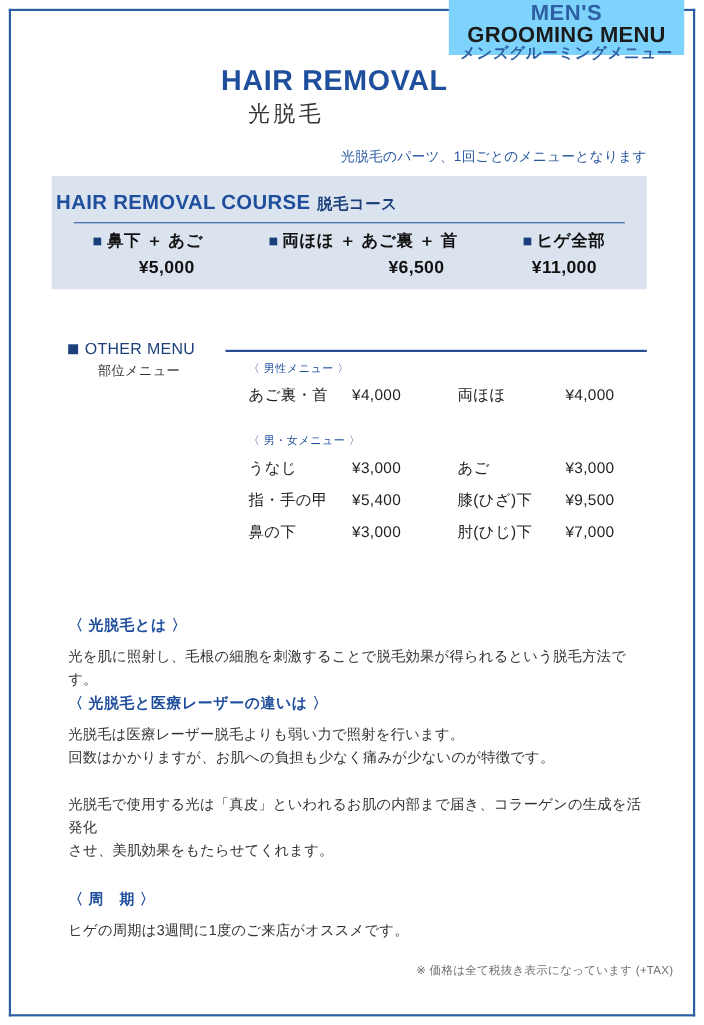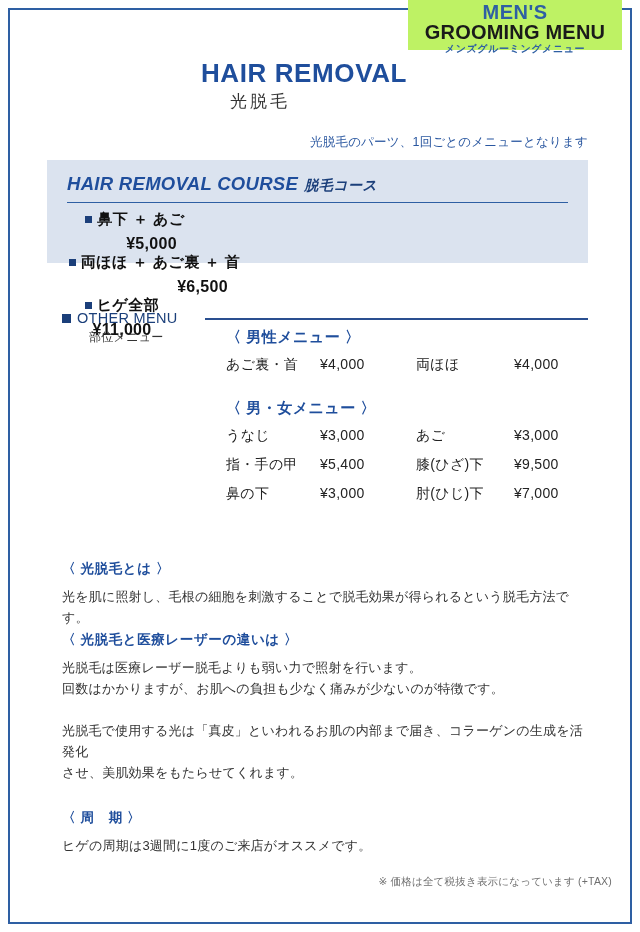--- a/index.html
+++ b/index.html
@@ -35,84 +35,82 @@
   .frame-bottom {
     position: absolute; left: 8px; top: 922px;
     width: 624px; height: 2px;
     background: #2e5fa3;
   }
 
   
   .logo {
     position: absolute; left: 408px; top: 0px;
     width: 214px; height: 50px;
-    background: #bef264;
+    background: #7dd3fc;
     text-align: center;
     padding-top: 2px;
   }
   .logo-mens {
     font-size: 20px; font-weight: bold; line-height: 20px;
     color: #2e5fa3; letter-spacing: 0.5px;
   }
   .logo-grooming {
     font-size: 20px; font-weight: bold; line-height: 21px;
     color: #1a1a1a; letter-spacing: 0.2px;
   }
   .logo-kana {
-    font-size: 10px; font-weight: bold; line-height: 11px;
+    font-size: 14px; font-weight: bold; line-height: 11px;
     color: #2e5fa3; letter-spacing: 0.6px;
   }
 
   
   .title-en {
     position: absolute; left: 0; top: 58px; width: 608px;
     text-align: center;
     font-size: 26px; font-weight: bold; letter-spacing: 0.6px;
     color: #1f4e9c;
   }
   .title-jp {
     position: absolute; left: 0; top: 90px; width: 520px;
     text-align: center;
-    font-size: 17px; font-weight: normal; letter-spacing: 3px;
+    font-size: 20px; font-weight: normal; letter-spacing: 3px;
     color: #333333;
   }
 
   
   .lead-note {
     position: absolute; right: 52px; top: 134px;
     font-size: 12.5px; color: #2a57a0; letter-spacing: 0.2px;
   }
 
   
   .course-box {
     position: absolute; left: 47px; top: 160px;
     width: 541px; height: 103px;
     background: #dbe3ef;
   }
   .course-head {
-    position: absolute; left: 20px; top: 13px;
+    position: absolute; left: 4px; top: 13px;
     white-space: nowrap;
-    font-style: italic;
   }
   .course-head-en {
     font-size: 18.5px; font-weight: bold; color: #1f4e9c;
     letter-spacing: 0.3px;
   }
   .course-head-jp {
     font-size: 14px; font-weight: bold; color: #1b3f7a;
     letter-spacing: 0.5px; margin-left: 6px;
   }
   .course-rule {
     position: absolute; left: 20px; top: 42px;
     width: 501px; height: 1px; background: #2e5fa3;
   }
   .course-items {
     position: absolute; left: 0; top: 50px; width: 541px;
     display: flex;
-    flex-direction: column;
   }
   .course-item { text-align: center; }
   .ci-1 { width: 176px; }
   .ci-2 { width: 215px; }
   .ci-3 { width: 150px; }
   .ci-name {
     font-size: 15px; font-weight: bold; color: #111111;
     letter-spacing: 0.5px; white-space: nowrap;
   }
   .ci-name .bullet {
@@ -148,21 +146,21 @@
   .other-rule {
     position: absolute; left: 205px; top: 318px;
     width: 383px; height: 1.5px; background: #2a4f90;
   }
 
   
   .menu-wrap {
     position: absolute; left: 226px; top: 328px; width: 362px;
   }
   .group-title {
-    font-size: 15px; font-weight: bold; color: #1f4e9c;
+    font-size: 10px; font-weight: normal; color: #1f4e9c;
     letter-spacing: 0.5px; margin-bottom: 9px;
   }
   .group-rows { }
   .m-row { display: flex; margin-bottom: 11px; }
   .m-name  { width: 94px; font-size: 14px; color: #222222; letter-spacing: 0.3px; }
   .m-price { width: 96px; font-size: 14px; color: #222222; letter-spacing: 0.3px; }
   .m-name2 { width: 98px; font-size: 14px; color: #222222; letter-spacing: 0.3px; }
   .m-price2{ font-size: 14px; color: #222222; letter-spacing: 0.3px; }
   .group-gap { height: 14px; }
 

